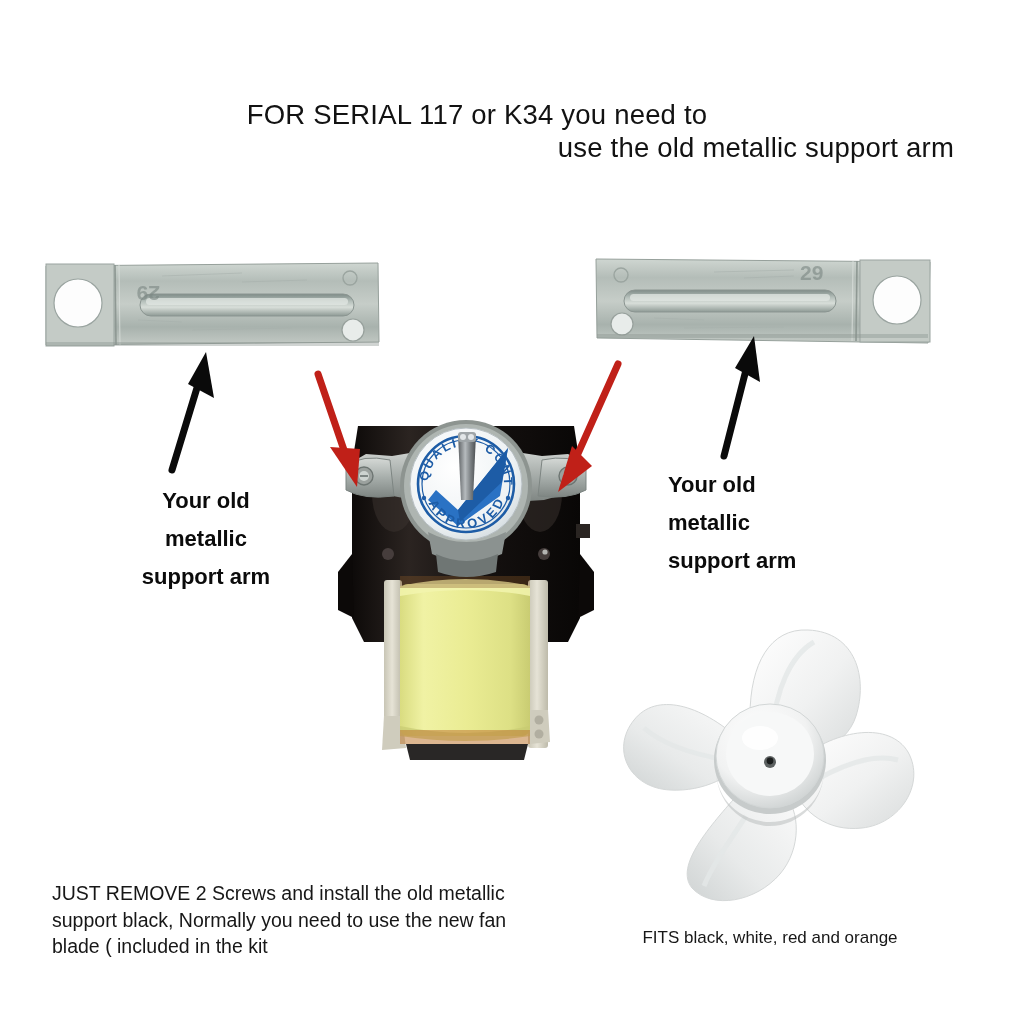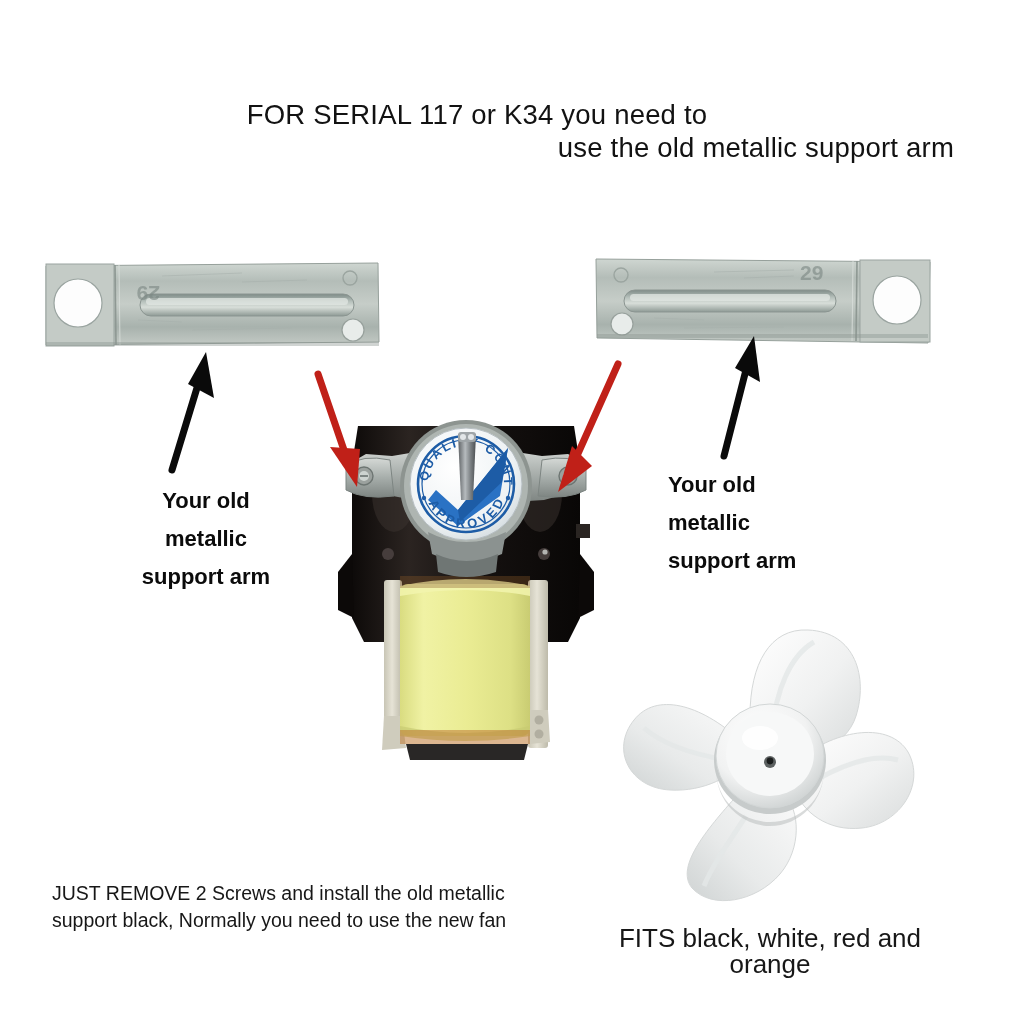--- a/index.html
+++ b/index.html
@@ -33,21 +33,21 @@
   
   #note{
     left:52px;top:848px;width:470px;
     font-size:19.5px;line-height:26.5px;color:#171717;margin-top:32px;
   }
   #note span{display:block;}
 
   
   #fan-caption{
     left:600px;top:925px;width:340px;text-align:center;
-    font-size:26px;line-height:26px;color:#171717;
+    font-size:17px;line-height:26px;color:#171717;
   }
 
   
   #arrows{left:0;top:0;width:1010px;height:1010px;pointer-events:none;}
 </style>
 </head>
 <body>
 
 <div id="stage">
 
@@ -343,17 +343,18 @@
 
   <div id="label-right" class="abs callout">
     <div>Your old</div>
     <div>metallic</div>
     <div>support arm</div>
   </div>
 
   <div id="note" class="abs">
     <span>JUST REMOVE 2 Screws and install the old metallic</span>
     <span>support black, Normally you need to use the new fan</span>
+    <span>blade ( included in the kit</span>
   </div>
 
   <div id="fan-caption" class="abs">FITS black, white,  red and orange</div>
 
 </div>
 
 </body></html>

